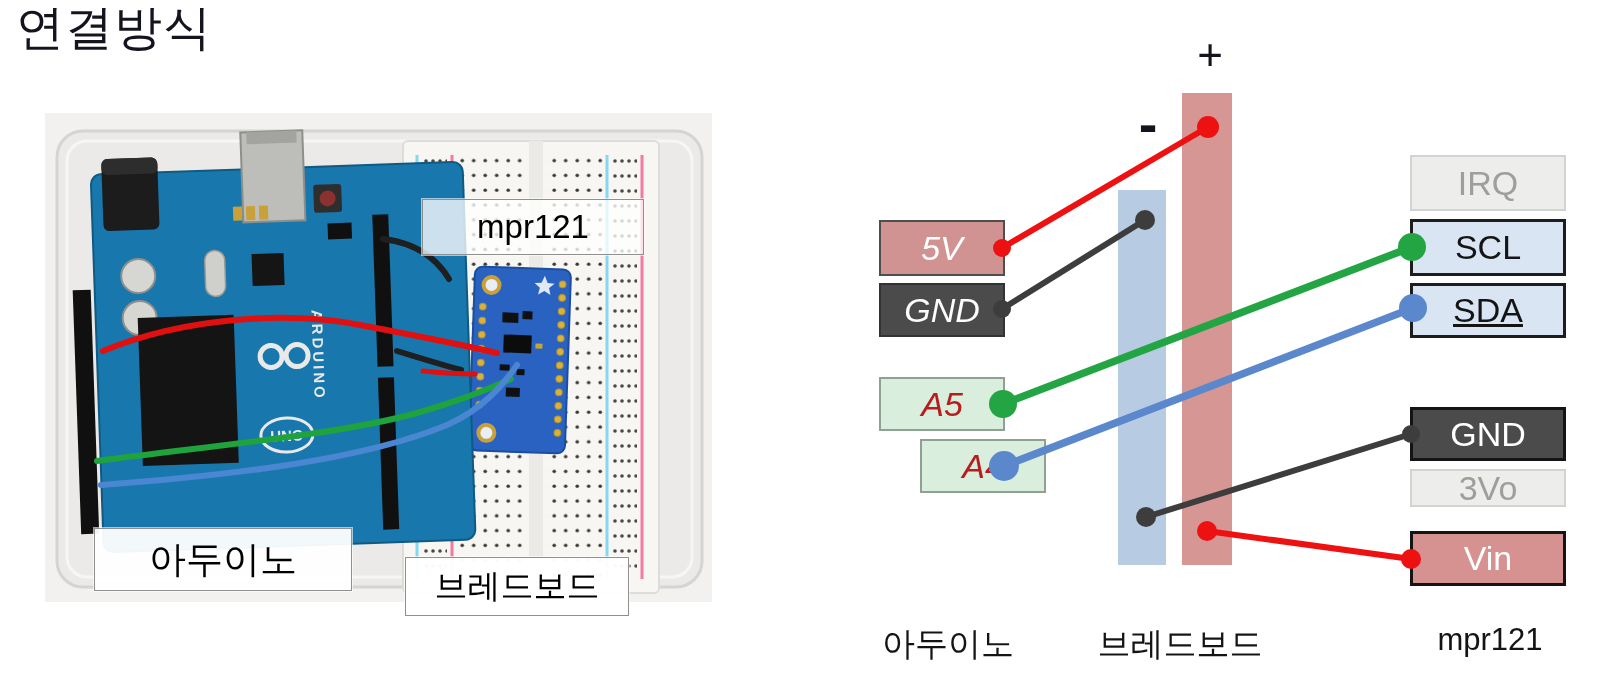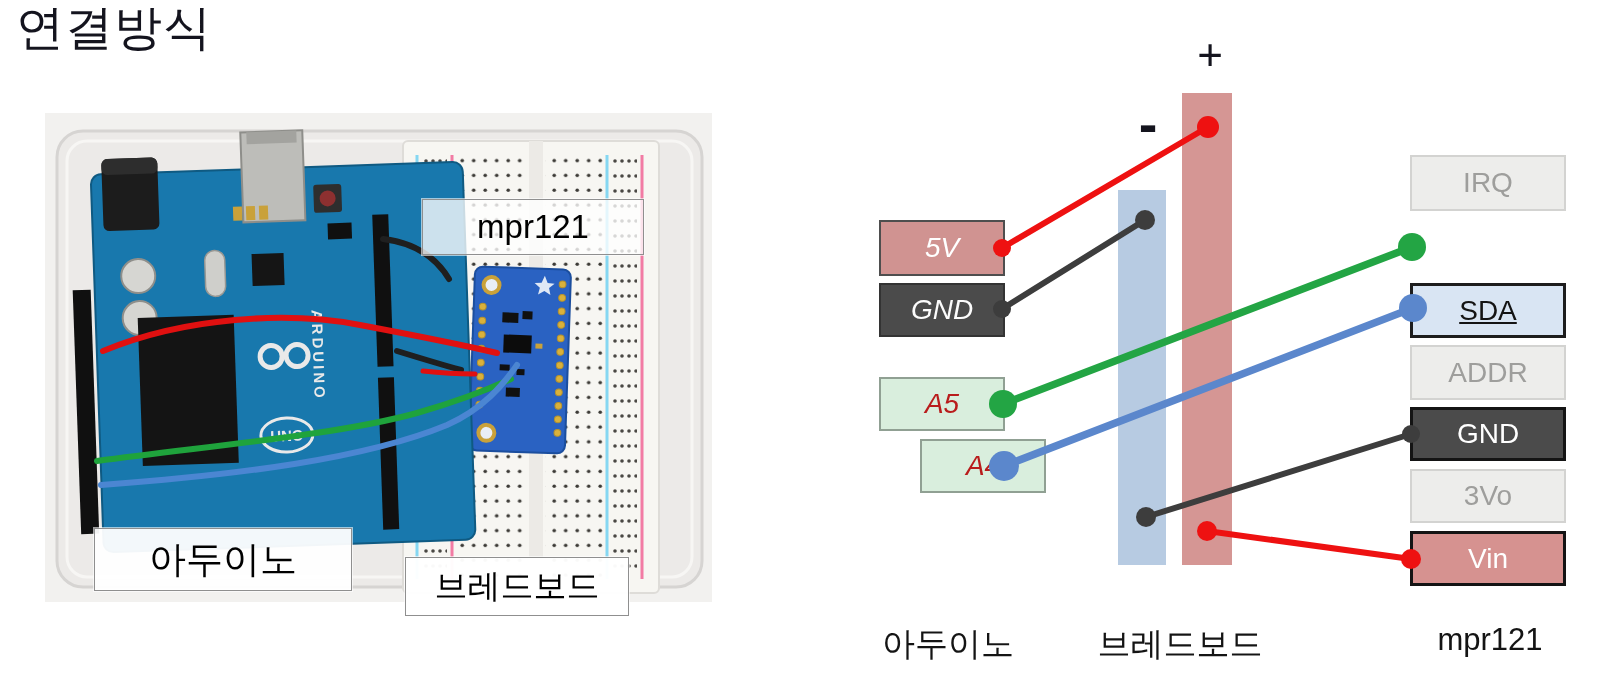--- a/index.html
+++ b/index.html
@@ -14,35 +14,35 @@
 ed       color:#151515;border:1px solid #8f8f8f;box-shadow:0 0 0 1px rgba(255,255,255,.6);
        z-index:5;}
   .lbl-sensor{left:377px;top:86px;width:220px;height:54px;font-size:33px;
               background:rgba(255,255,255,.78);}
   .lbl-arduino{left:49px;top:415px;width:256px;height:61px;font-size:37px;
                background:rgba(255,255,255,.95);}
   .lbl-breadboard{left:360px;top:444px;width:222px;height:57px;font-size:33px;
                   background:rgba(255,255,255,.97);}
   
   .pin{position:absolute;display:flex;align-items:center;justify-content:center;
-       font-size:28px;z-index:1;box-sizing:border-box;text-align:right;}
+       font-size:34px;z-index:1;box-sizing:border-box;text-align:right;}
   .col-ard{left:879px;width:126px;height:56px;font-style:italic;}
   .col-mpr{left:1410px;width:156px;height:56px;}
   .pin-power {background:#d09391;color:#ffffff;border:2px solid #4e4e4e;}
   .pin-ground{background:#4b4b4b;color:#fcfcfc;border:2px solid #333333;}
   .pin-analog{background:#d9eedd;color:#b91c1c;border:2px solid #90a093;}
   .pin-unused{background:#ededeb;color:#9e9e9c;border:2px solid #d3d3d1;}
   .pin-i2c   {background:#d9e5f3;color:#141414;border:3px solid #1d1d1d;}
   .pin-dark  {background:#4b4b4b;color:#ffffff;border:3px solid #141414;}
   .pin-vin   {background:#d69290;color:#ffffff;border:3px solid #141414;}
   .p-5v  {top:220px;} .p-gnd {top:283px;height:54px;}
   .p-a5  {top:377px;height:54px;} .p-a4 {top:439px;height:54px;margin-left:41px;}
   .p-irq {top:155px;} .p-scl {top:219px;height:57px;} .p-sda {top:283px;height:55px;text-decoration:underline;}
   .p-addr{top:345px;height:55px;} .p-gnd2{top:407px;height:54px;}
-  .p-3vo {top:469px;height:54px;} .p-vin {top:531px;height:55px;}
+  .p-3vo {top:469px;height:38px;} .p-vin {top:531px;height:55px;}
   .rail-sign{position:absolute;color:#14141e;text-align:center;z-index:2;}
   .sign-plus {left:1186px;top:30px;width:48px;font-size:44px;font-weight:500;}
   .sign-minus{left:1124px;top:96px;width:48px;font-size:56px;font-weight:700;line-height:56px;}
   .wires{position:absolute;left:980px;top:40px;width:620px;height:560px;z-index:2;
          pointer-events:none;}
   .col-label{position:absolute;top:622px;text-align:center;font-size:33px;color:#141414;z-index:1;}
   .cl-ard{left:848px;width:200px;}
   .cl-bb {left:1060px;width:240px;}
   .cl-mpr{left:1390px;width:200px;font-size:31px;}
 </style>
@@ -166,22 +166,22 @@
 
   <div class="rail-sign sign-plus">+</div>
   <div class="rail-sign sign-minus">-</div>
 
   <div class="pin col-ard pin-power  p-5v">5V</div>
   <div class="pin col-ard pin-ground p-gnd">GND</div>
   <div class="pin col-ard pin-analog p-a5">A5</div>
   <div class="pin col-ard pin-analog p-a4">A4</div>
 
   <div class="pin col-mpr pin-unused p-irq">IRQ</div>
+  <div class="pin col-mpr pin-i2c    p-scl">SCL</div>
   <div class="pin col-mpr pin-i2c    p-sda">SDA</div>
-  <div class="pin col-mpr pin-unused p-addr">ADDR</div>
   <div class="pin col-mpr pin-dark   p-gnd2">GND</div>
   <div class="pin col-mpr pin-unused p-3vo">3Vo</div>
   <div class="pin col-mpr pin-vin    p-vin">Vin</div>
 
   <svg class="wires" viewBox="0 0 620 560">
     <rect x="138" y="150" width="48" height="375" fill="#b7cbe2"></rect>
     <rect x="202" y="53" width="50" height="472" fill="#d59694"></rect>
 
     <g stroke-linecap="round" fill="none">
       <line x1="22" y1="208" x2="228" y2="87" stroke-width="6" stroke="#ee1111"></line>

